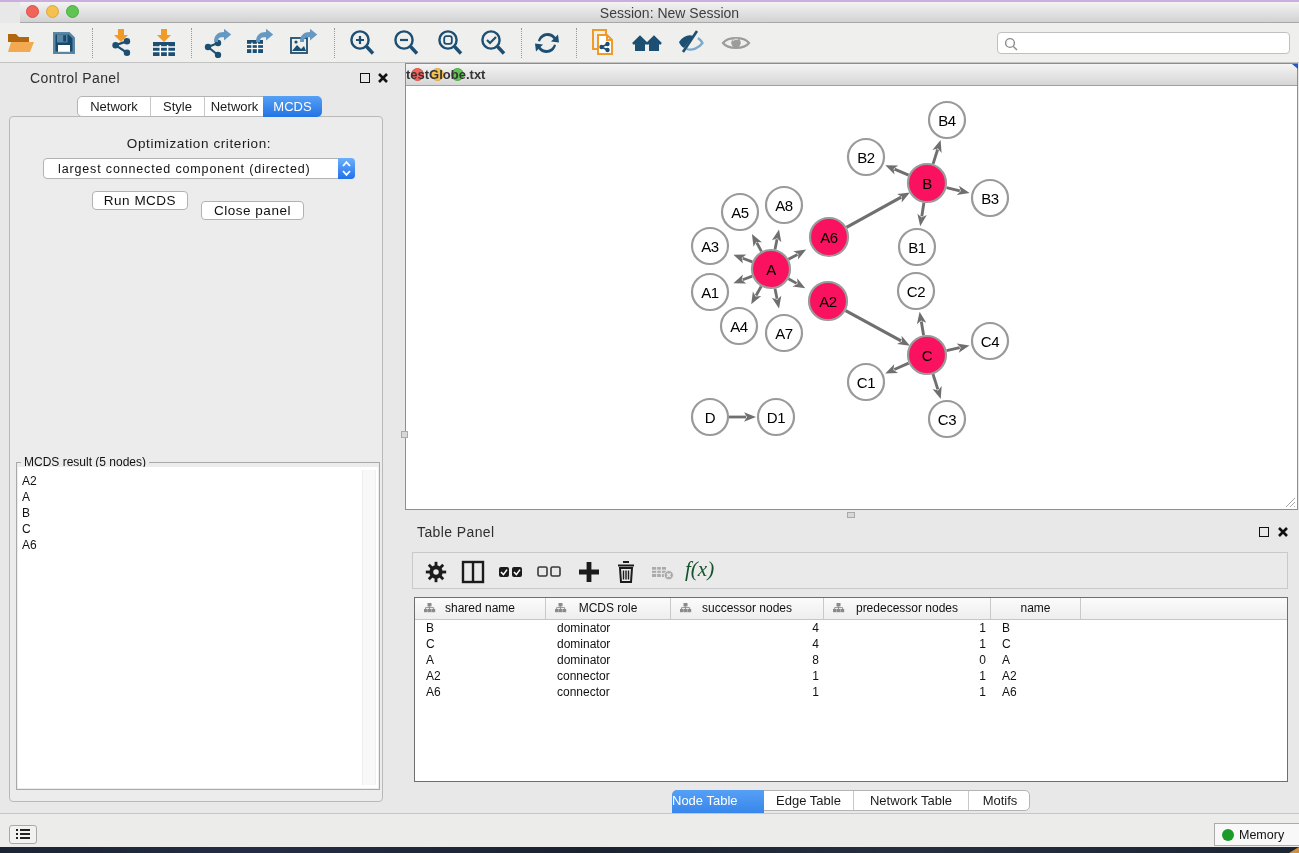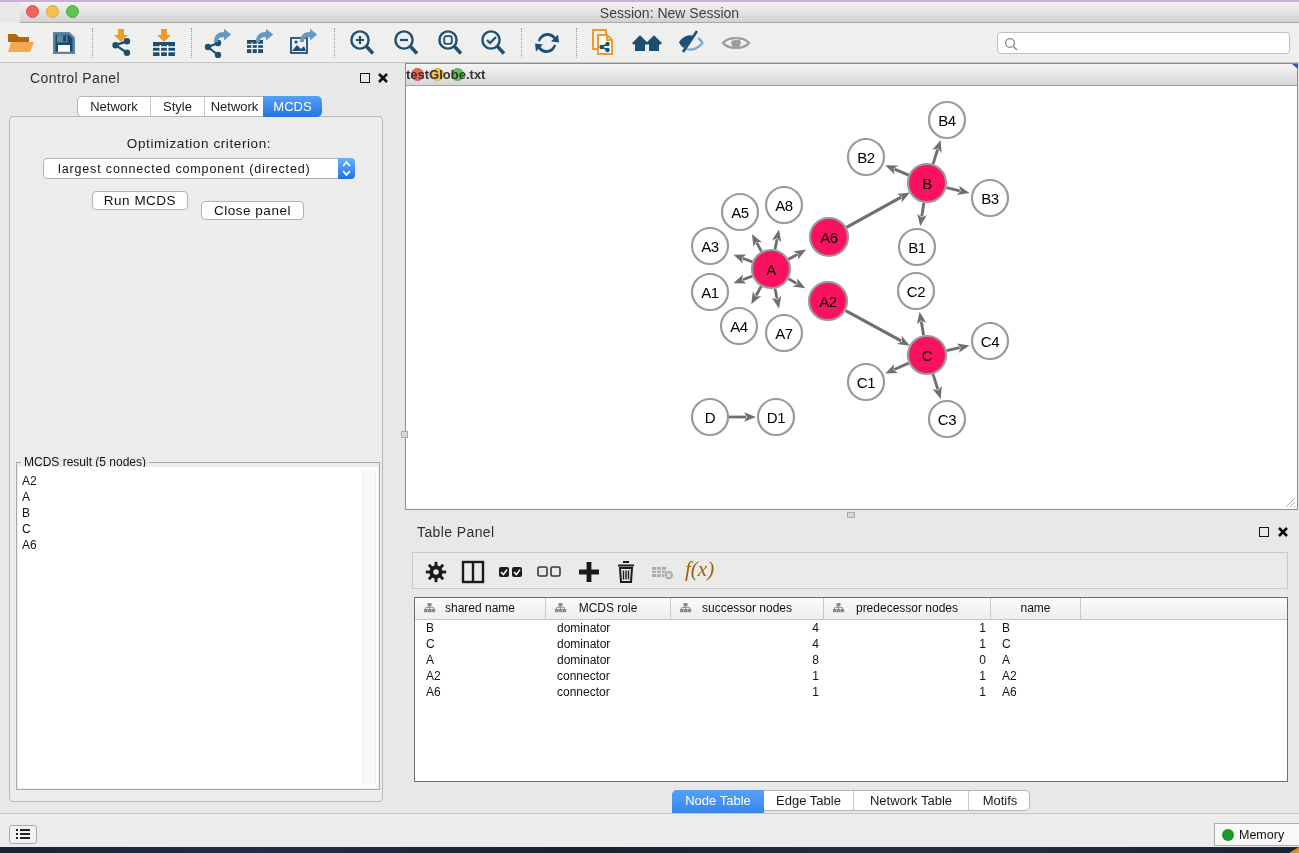--- a/index.html
+++ b/index.html
@@ -342,21 +342,21 @@
 <rect x="2" y="8" width="14" height="10" fill="#aaaaaa"></rect>
 <g stroke="#e8e8e8" stroke-width="1.1">
           <line x1="2" y1="11.2" x2="16" y2="11.2"></line>
           <line x1="2" y1="14.4" x2="16" y2="14.4"></line>
           <line x1="6.7" y1="8" x2="6.7" y2="18"></line>
           <line x1="11.4" y1="8" x2="11.4" y2="18"></line>
         </g>
 <circle cx="18.8" cy="16.2" r="4.6" fill="#aaaaaa" stroke="#e8e8e8" stroke-width="1"></circle>
 <path d="M17 14.4 l3.6 3.6 M20.6 14.4 l-3.6 3.6" stroke="#e8e8e8" stroke-width="1.5"></path>
 </svg>
-<div class="abs" style="left:272px;top:4px;font-family:'Liberation Serif',serif;font-style:italic;font-size:21px;color:#a16207;">f(x)</div>
+<div class="abs" style="left:272px;top:4px;font-family:'Liberation Serif',serif;font-style:italic;font-size:21px;color:#14532d;">f(x)</div>
   </div>
 
   <div class="abs" style="left:9px;top:77px;width:874px;height:185px;background:#fff;border:1px solid #6e6e6e;">
 
     <div class="abs" style="left:0;top:0;width:872px;height:22px;background:linear-gradient(#fbfbfb,#eeeeee);border-bottom:1px solid #c6c6c6;font-size:12px;color:#111;">
       <div class="abs" style="left:0;top:0;width:131px;height:21px;border-right:1px solid #c9c9c9;text-align:center;line-height:21px;">shared name</div>
       <div class="abs" style="left:131px;top:0;width:125px;height:21px;border-right:1px solid #c9c9c9;text-align:center;line-height:21px;">MCDS role</div>
       <div class="abs" style="left:256px;top:0;width:153px;height:21px;border-right:1px solid #c9c9c9;text-align:center;line-height:21px;">successor nodes</div>
       <div class="abs" style="left:409px;top:0;width:167px;height:21px;border-right:1px solid #c9c9c9;text-align:center;line-height:21px;">predecessor nodes</div>
       <div class="abs" style="left:576px;top:0;width:90px;height:21px;border-right:1px solid #c9c9c9;text-align:center;line-height:21px;">name</div>
@@ -431,21 +431,21 @@
 <span class="abs" style="left:11px;">A6</span>
           <span class="abs" style="left:142px;">connector</span>
 <span class="abs" style="left:256px;width:148px;text-align:right;">1</span>
 <span class="abs" style="left:409px;width:162px;text-align:right;">1</span>
 <span class="abs" style="left:587px;">A6</span>
         </div>
     </div>
   </div>
 
   <div class="abs" style="left:267px;top:270px;width:358px;height:21px;background:#fff;border:1px solid #b4b4b4;border-radius:5px;font-size:13px;color:#1a1a1a;">
-    <div class="abs" style="left:-1px;top:-1px;width:92px;height:39px;line-height:21px;text-align:center;background:linear-gradient(#56a0f5,#2374e4);color:#fff;border-radius:5px 0 0 5px;">Node Table</div>
+    <div class="abs" style="left:-1px;top:-1px;width:92px;height:39px;line-height:21px;background:linear-gradient(#56a0f5,#2374e4);color:#fff;border-radius:5px 0 0 5px;">Node Table</div>
     <div class="abs" style="left:91px;top:0;width:90px;height:19px;line-height:19px;text-align:center;border-right:1px solid #c8c8c8;">Edge Table</div>
     <div class="abs" style="left:181px;top:0;width:115px;height:19px;line-height:19px;text-align:center;border-right:1px solid #c8c8c8;">Network Table</div>
     <div class="abs" style="left:296px;top:0;width:62px;height:19px;line-height:19px;text-align:center;">Motifs</div>
   </div>
 </div>
 
 <div class="abs" style="left:0;top:813px;width:1299px;height:34px;background:#ececeb;border-top:1px solid #c6c6c6;">
   <div class="abs" style="left:9px;top:11px;width:28px;height:19px;background:#f2f2f1;border:1px solid #a9a9a9;border-radius:3px;">
     <svg width="14" height="11" style="position:absolute;left:6px;top:3px;">
         <g fill="#222">

